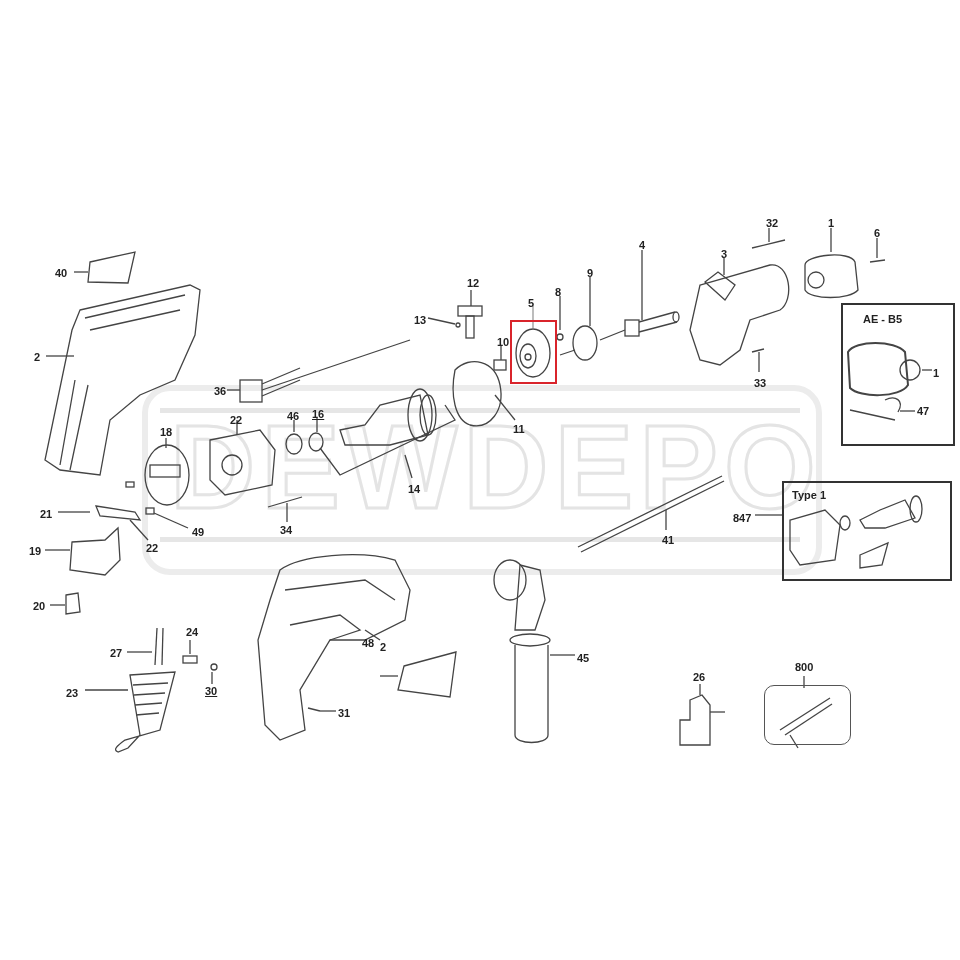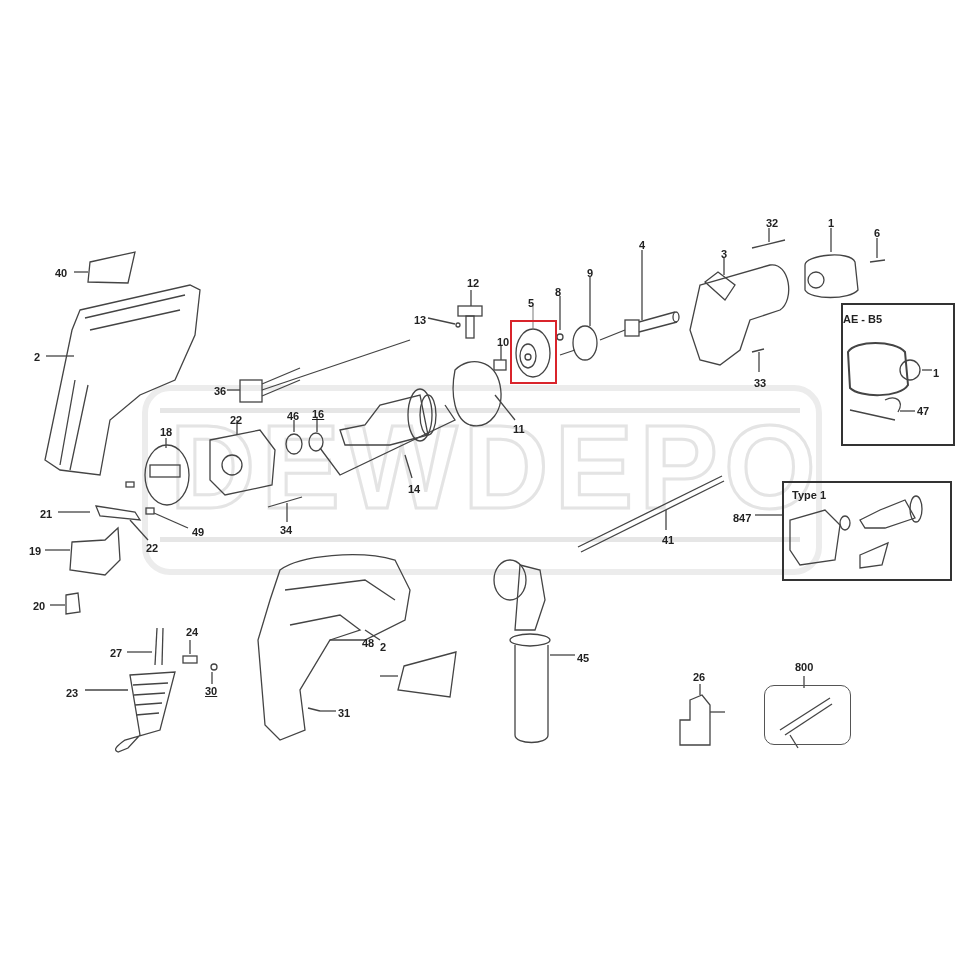--- a/index.html
+++ b/index.html
@@ -242,21 +242,21 @@
       <line x1="780" y1="730" x2="830" y2="698"></line>
       <line x1="785" y1="735" x2="832" y2="704"></line>
       <line x1="790" y1="735" x2="798" y2="748"></line>
       <line x1="804" y1="676" x2="804" y2="688"></line>
     </g>
   </svg>
 
   <div class="hl"></div>
 
   <div class="inset" style="left:841px; top:303px; width:114px; height:143px;">
-    <div class="inset-title" style="left:0; top:8px;text-align:center;">AE - B5</div>
+    <div class="inset-title" style="left:20px; top:8px;text-align:center;">AE - B5</div>
   </div>
   <div class="inset" style="left:782px; top:473px; width:170px; height:100px;margin-top:8px;">
     <div class="inset-title" style="left:8px; top:6px;">Type 1</div>
   </div>
   <div class="rounded-box" style="left:764px; top:685px; width:87px; height:60px;"></div>
 
   <div class="lbl" style="left:55px; top:268px;">40</div>
   <div class="lbl" style="left:34px; top:352px;">2</div>
   <div class="lbl" style="left:214px; top:386px;">36</div>
   <div class="lbl" style="left:467px; top:278px;">12</div>

